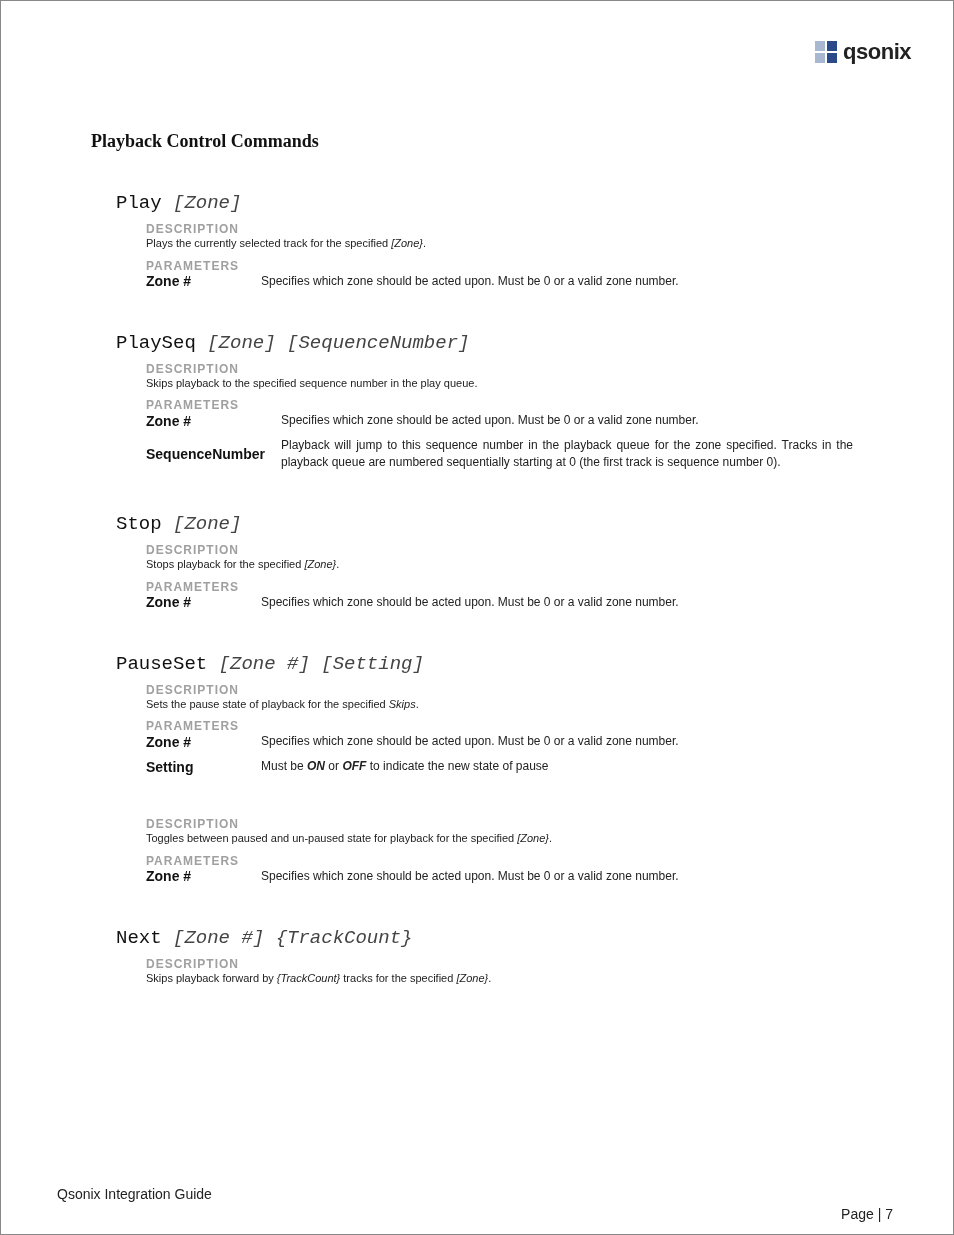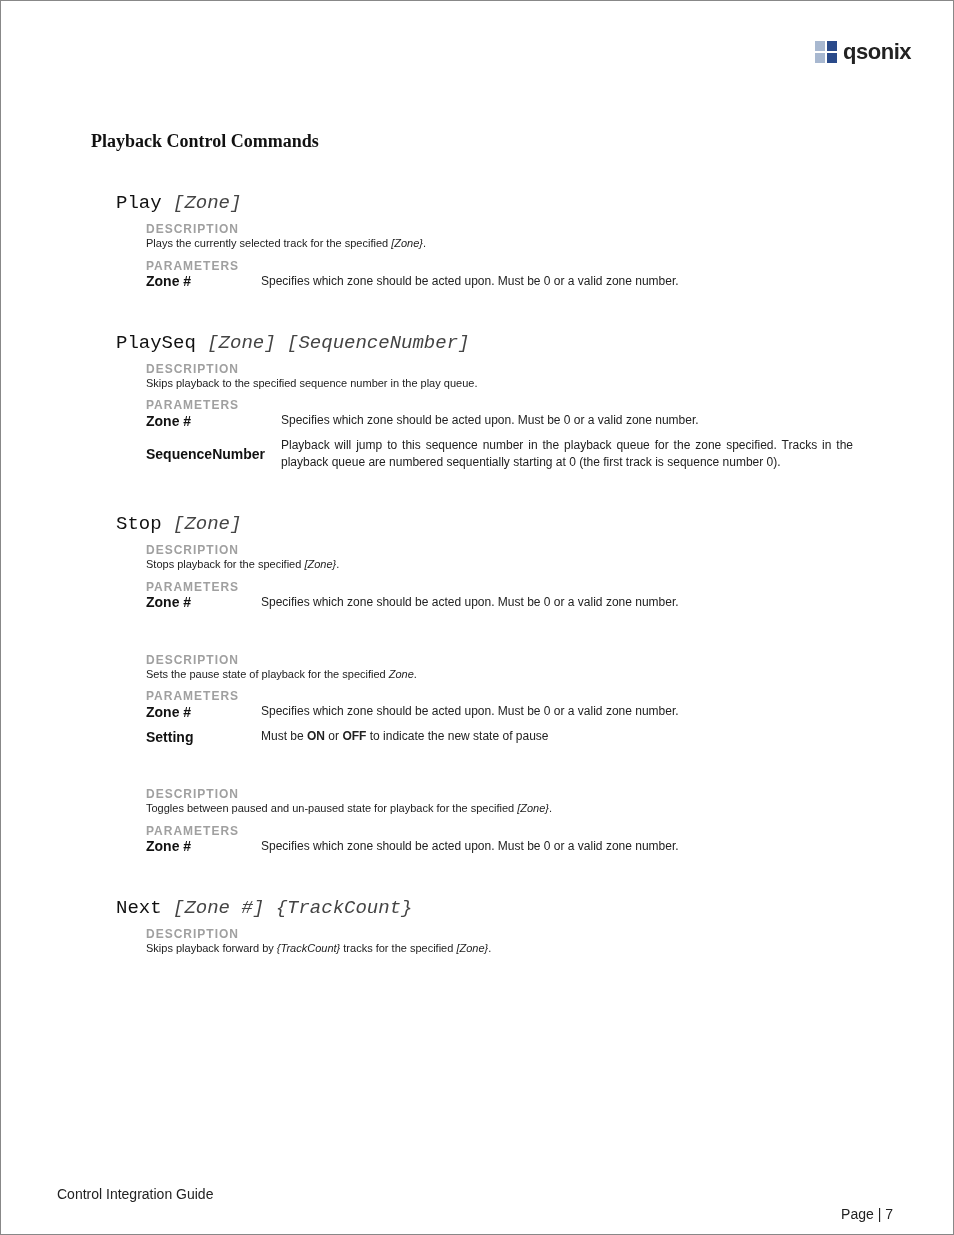--- a/index.html
+++ b/index.html
@@ -105,21 +105,21 @@
     flex-shrink: 0;
   }
   .param-name.wide { min-width: 135px; }
   .param-desc {
     font-family: Verdana, sans-serif;
     font-size: 12px;
     color: #222;
     line-height: 1.4;
     text-align: justify;
   }
-  .param-desc .bold { font-weight: 700; }
+  .param-desc .bold { font-weight: 700; font-style: italic; }
   .footer {
     position: absolute;
     bottom: 32px;
     left: 56px;
     right: 56px;
   }
   .footer-title {
     font-family: Verdana, sans-serif;
     font-size: 14px;
     color: #222;
@@ -185,23 +185,24 @@
           <div class="label">DESCRIPTION</div>
           <div class="desc-text">Stops playback for the specified <span class="ital">[Zone}</span>.</div>
           <div class="label">PARAMETERS</div>
           <div class="param-row">
             <div class="param-name">Zone #</div>
             <div class="param-desc">Specifies which zone should be acted upon.  Must be 0 or a valid zone number.</div>
           </div>
         </div>
       </div>
       <div class="command-block">
-        <div class="sub">
-          <div class="label">DESCRIPTION</div>
-          <div class="desc-text">Sets the pause state of playback for the specified <span class="ital">Zone</span>.</div>
+        <div class="cmd-header"><span class="cmd-name">PauseSet </span><span class="cmd-args">[Zone #] [Setting]</span></div>
+        <div class="sub">
+          <div class="label">DESCRIPTION</div>
+          <div class="desc-text">Sets the pause state of playback for the specified <span class="ital">Skips</span>.</div>
           <div class="label">PARAMETERS</div>
           <div class="param-row">
             <div class="param-name">Zone #</div>
             <div class="param-desc">Specifies which zone should be acted upon.  Must be 0 or a valid zone number.</div>
           </div>
           <div class="param-row">
             <div class="param-name">Setting</div>
             <div class="param-desc">Must be <span class="bold">ON</span> or <span class="bold">OFF</span> to indicate the new state of pause</div>
           </div>
         </div>
@@ -220,17 +221,17 @@
       <div class="command-block">
         <div class="cmd-header"><span class="cmd-name">Next </span><span class="cmd-args">[Zone #] {TrackCount}</span></div>
         <div class="sub">
           <div class="label">DESCRIPTION</div>
           <div class="desc-text">Skips playback forward by <span class="ital">{TrackCount}</span> tracks for the specified <span class="ital">[Zone}</span>.</div>
         </div>
       </div>
     </div>
 
   <div class="footer">
-    <div class="footer-title">Control Integration Guide</div>
+    <div class="footer-title">Qsonix Integration Guide</div>
     <div class="footer-page">Page | 7</div>
   </div>
 
 </div>
 
 </body></html>

